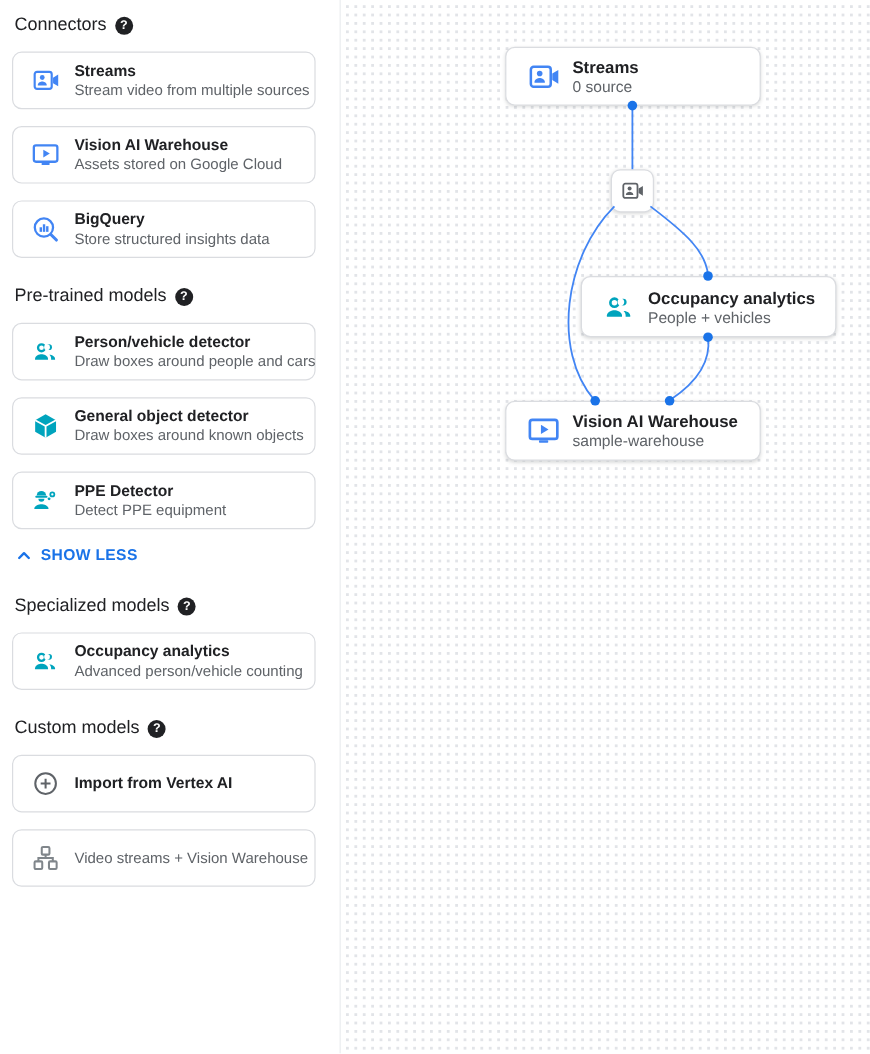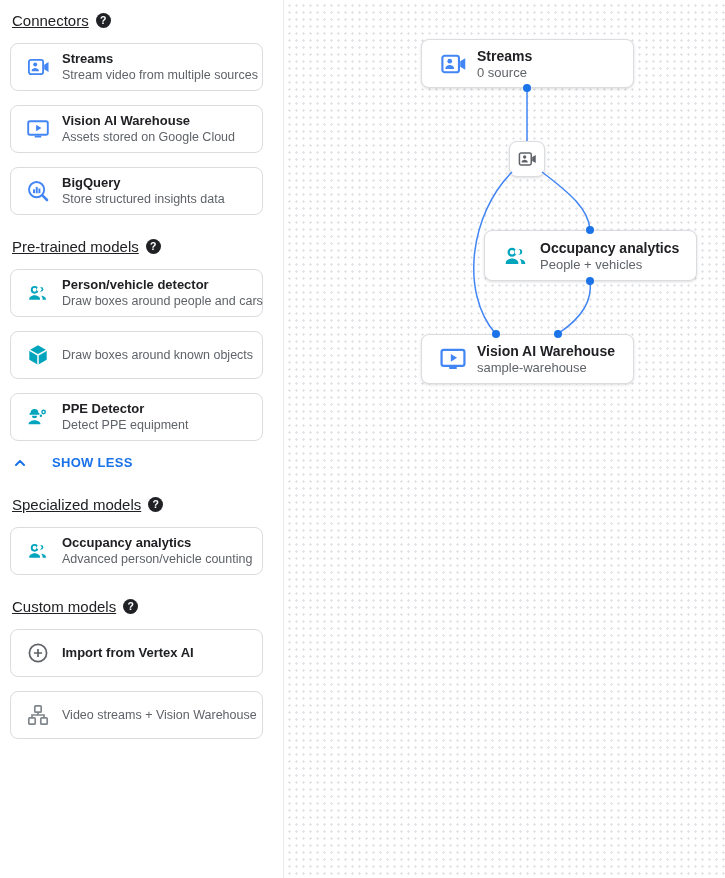--- a/index.html
+++ b/index.html
@@ -3,33 +3,33 @@
 <meta charset="utf-8">
 <style>
   * { margin:0; padding:0; box-sizing:border-box; }
   html,body { width:725px; height:878px; overflow:hidden; background:#fff;
     font-family:"Liberation Sans","DejaVu Sans",sans-serif; color:#202124; }
   .app { display:flex; width:725px; height:878px; }
 
   
   .sidebar { width:284px; flex:0 0 284px; background:#fff; border-right:1px solid #e8eaed;
     padding:13px 20px 20px 10px; overflow:hidden; }
-  .section-header { display:flex; gap:7px; font-size:15px; font-weight:400;
-    color:#202124; margin:24px 0 14px 2px; line-height:16px;text-decoration:underline; }
+  .section-header { display:flex; align-items:center; gap:7px; font-size:15px; font-weight:400;
+    color:#202124; margin:24px 0 14px 2px; line-height:16px; }
   .section-header.first { margin-top:0; }
   .help-badge { width:15px; height:15px; border-radius:50%; background:#202124; color:#fff;
     font-size:10.5px; font-weight:700; display:inline-flex; align-items:center; justify-content:center;
     line-height:1; flex:0 0 15px; }
   .card { display:flex; align-items:center; gap:12px; height:48px; padding:0 10px 0 15px;
     border:1px solid #dadce0; border-radius:8px; background:#fff; margin-bottom:14px; cursor:grab; }
   .card .icn { width:24px; height:24px; flex:0 0 24px; display:flex; }
   .card-text { display:flex; flex-direction:column; justify-content:flex-end; min-width:0; }
   .card-title { font-size:13px; font-weight:700; color:#202124; line-height:16px; white-space:nowrap; }
   .card-sub { font-size:12.5px; color:#5f6368; line-height:16px; white-space:nowrap; }
-  .show-less { display:flex; align-items:center; gap:24px; color:#1a73e8; font-size:13px;
+  .show-less { display:flex; align-items:center; gap:6px; color:#1a73e8; font-size:13px;
     font-weight:700; letter-spacing:.3px; margin:9px 0 14px 2px; cursor:pointer; line-height:16px; }
   .ic-blue { color:#4285f4; }
   .ic-teal { color:#00a4bd; }
   .ic-gray { color:#5f6368; }
   .ic-lightgray { color:#80868b; }
 
   
   .canvas { position:relative; flex:1; background:#fff;
     background-image:radial-gradient(#e2e4e8 1.1px, transparent 1.3px);
     background-size:7px 7px; background-position:2px 2px; }
@@ -175,20 +175,21 @@
     </div>
 
 
     <div class="card">
       <span class="icn ic-teal">
           <svg viewBox="0 0 24 24">
             <use href="#i-cube"></use>
           </svg>
         </span>
       <div class="card-text">
+        <div class="card-title">General object detector</div>
         <div class="card-sub">Draw boxes around known objects</div>
       </div>
     </div>
 
     <div class="card">
       <span class="icn ic-teal">
           <svg viewBox="0 0 24 24">
             <use href="#i-ppe"></use>
           </svg>
         </span>

